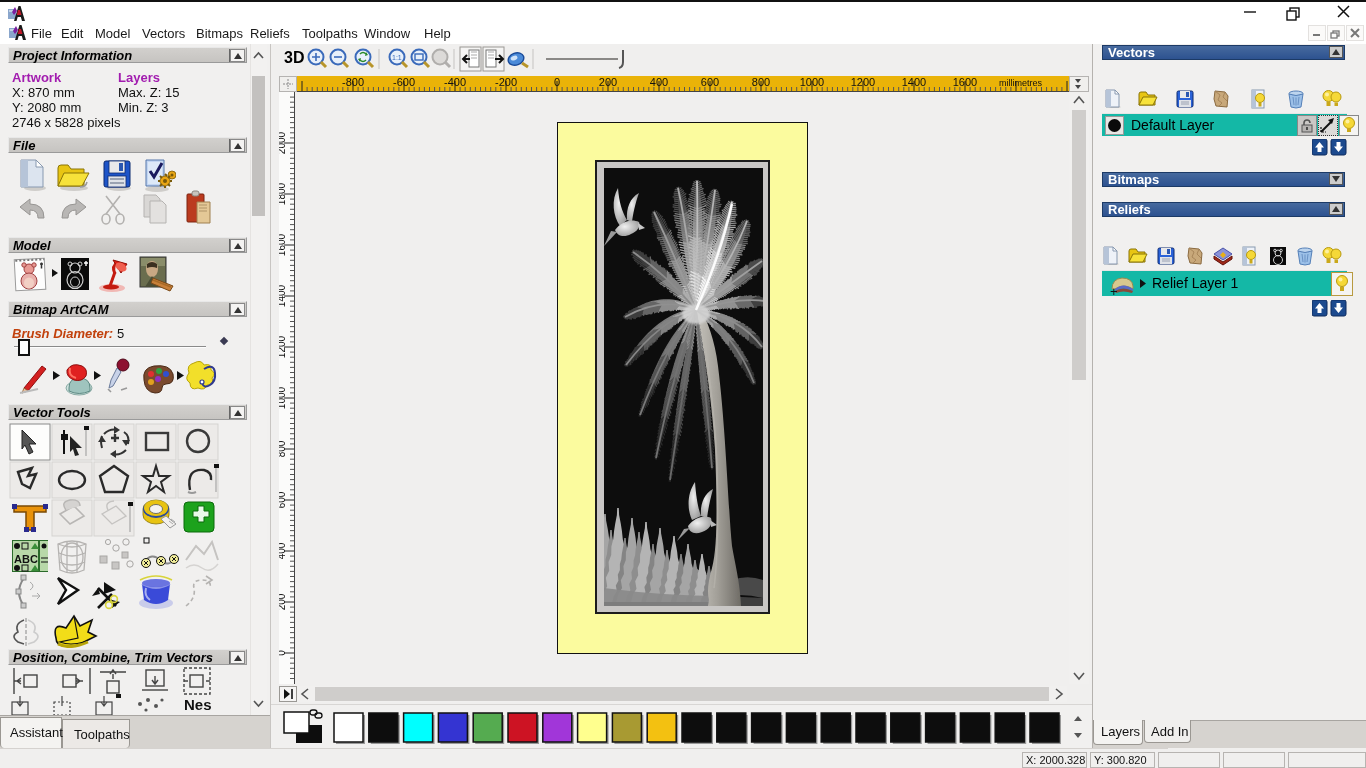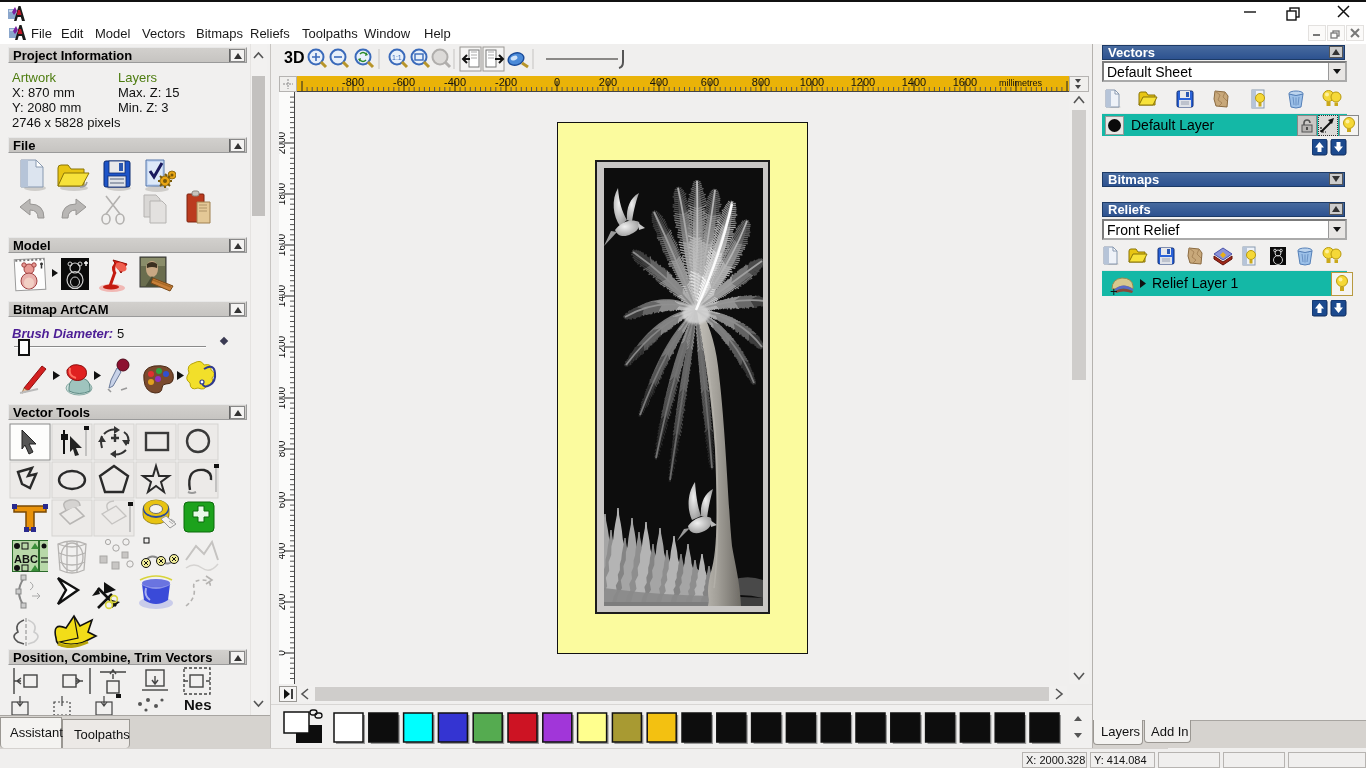--- a/index.html
+++ b/index.html
@@ -9,26 +9,26 @@
 #titlebar { position:absolute; left:0; top:0; width:1366px; height:22px; background:#ffffff; border-top:2px solid #111; }
 #titletext { position:absolute; left:30px; top:4px; font-size:13px; color:#151515; }
 
 #menubar { position:absolute; left:0; top:22px; width:1366px; height:22px; background:#ffffff; }
 .mitem { position:absolute; top:4px; font-size:13px; color:#1a1a1a; }
 
 #leftpanel { position:absolute; left:0; top:44px; width:270px; height:704px; background:#f1f0ef; overflow:hidden; }
 #rightpanel { position:absolute; left:1092px; top:44px; width:274px; height:704px; background:#f1f0ef; border-left:1px solid #b5b2ae; }
 #canvaszone { position:absolute; left:270px; top:44px; width:822px; height:704px; background:#f0efee; border-left:1px solid #c8c5c2; }
 
-.lhead { position:absolute; left:8px; width:239px; height:16px; background:linear-gradient(#d2d0cd,#c6c4c1); border:1px solid #e8e8e8; border-bottom-color:#9a9a9a; border-right-color:#9a9a9a; }
+.lhead { position:absolute; left:8px; width:239px; height:16px; background:linear-gradient(#d2d0cd,#c6c4c1); border:1px solid #e8e8e8; border-bottom-color:#9a9a9a; border-right-color:#9a9a9a;font-style:italic; }
 .lhead span { position:absolute; left:4px; top:0px; font-size:13px; font-weight:bold; color:#000; }
 .collbtn { position:absolute; right:1px; top:1px; width:15px; height:13px; background:#f4f3f2; border:1px solid #888; box-shadow: -1px 0 0 #666; }
 .collbtn:after { content:""; position:absolute; left:3px; top:3px; border-left:4px solid transparent; border-right:4px solid transparent; border-bottom:6px solid #333; }
 .t13 { font-size:13px; color:#111; position:absolute; white-space:nowrap; }
-.tb13 { font-size:13px; font-weight:normal; color:#4d7c0f; position:absolute; white-space:nowrap; }
+.tb13 { font-size:13px; font-weight:bold; color:#a21caf; position:absolute; white-space:nowrap; }
 
 .rhead { position:absolute; left:9px; width:243px; height:15px; background:linear-gradient(#476a9e,#2d5290); border:1px solid #1c3a66; }
 .rhead span { position:absolute; left:5px; top:-1px; font-size:13px; font-weight:bold; color:#fff; }
 .rbtn { position:absolute; right:1px; top:0px; width:14px; height:12px; background:#ccc; border:1px solid #555; }
 .rbtn:after { content:""; position:absolute; left:2px; top:2px; border-left:4px solid transparent; border-right:4px solid transparent; border-bottom:6px solid #333; }
 .rbtn.down:after { border-bottom:none; border-top:6px solid #333; }
 .combo { position:absolute; left:9px; width:245px; height:21px; background:#fff; border:2px solid #7b7b7b; border-right-color:#aaa; border-bottom-color:#aaa; }
 .combo span { position:absolute; left:3px; top:1px; font-size:14px; color:#000; }
 .combo .dd { position:absolute; right:0; top:0; width:17px; height:17px; background:#e8e6e4; border-left:1px solid #999; }
 .combo .dd:after { content:""; position:absolute; left:4px; top:6px; border-left:4px solid transparent; border-right:4px solid transparent; border-top:5px solid #111; }
@@ -260,21 +260,21 @@
     <path d="M6 31 L13 20 L20 31 Z" fill="#4a4d36"></path>
     <path d="M14 22 L34 30 L31 35 L12 27 Z" fill="#c8803a" stroke="#7a4a18" stroke-width="1"></path>
     <path d="M14 24 L32 31" stroke="#a86a28" stroke-width="1.5"></path>
   </svg>
   </div>
 
   <div class="lhead" style="top:257px">
       <span>Bitmap ArtCAM</span>
       <div class="collbtn"></div>
     </div>
-  <div style="position:absolute;left:12px;top:282px;font-size:13px;font-style:italic;font-weight:bold;color:#4c1d95">Brush Diameter:</div>
+  <div style="position:absolute;left:12px;top:282px;font-size:13px;font-style:italic;font-weight:bold;color:#c2410c">Brush Diameter:</div>
   <div class="t13" style="left:117px;top:282px">5</div>
   <div class="abs" style="left:14px;top:302px;width:192px;height:1px;background:#8a8a8a"></div>
   <div class="abs" style="left:14px;top:303px;width:192px;height:1px;background:#fdfdfd"></div>
   <div class="abs" style="left:18px;top:295px;width:12px;height:17px;background:#fdfdfd;border:2px solid #111"></div>
   <div class="abs" style="left:221px;top:294px;width:6px;height:6px;background:#3a3a52;transform:rotate(45deg)"></div>
   <div id="bitmapicons">
   <svg class="abs" style="left:18px;top:318px" width="32" height="32" viewBox="0 0 32 32">
     <path d="M6 26 L24 4 L28 7 L10 29 Z" fill="#d42020" stroke="#8e0e0e" stroke-width="1"></path>
     <path d="M6 26 L10 29 L4 31 Z" fill="#e8c0a0" stroke="#8e5e2e" stroke-width="0.8"></path>
     <path d="M2 31 L20 27" stroke="#bbb" stroke-width="2"></path>
@@ -1037,24 +1037,20 @@
         <path d="M803 16 l4 -5 4 5 z M803 28 l4 5 4 -5 z" fill="#555"></path>
       </svg>
     </div>
 </div>
 
 <div id="rightpanel">
   <div class="rhead" style="top:1px">
       <span>Vectors</span>
       <div class="rbtn"></div>
     </div>
-  <div class="combo" style="top:17px">
-      <span>Default Sheet</span>
-      <div class="dd"></div>
-    </div>
   <div id="vicons1">
     <svg class="abs" style="left:10px;top:45px" width="20" height="20">
         <use href="#i-page"></use>
       </svg>
     <svg class="abs" style="left:45px;top:45px" width="20" height="20">
         <use href="#i-folder"></use>
       </svg>
     <svg class="abs" style="left:82px;top:45px" width="20" height="20">
         <use href="#i-floppy"></use>
       </svg>
@@ -1105,24 +1101,20 @@
     </svg>
   </div>
   <div class="rhead" style="top:128px">
       <span>Bitmaps</span>
       <div class="rbtn down"></div>
     </div>
   <div class="rhead" style="top:158px">
       <span>Reliefs</span>
       <div class="rbtn"></div>
     </div>
-  <div class="combo" style="top:175px">
-      <span>Front Relief</span>
-      <div class="dd"></div>
-    </div>
   <div id="vicons2">
     <svg class="abs" style="left:8px;top:202px" width="20" height="20">
         <use href="#i-page"></use>
       </svg>
     <svg class="abs" style="left:35px;top:202px" width="20" height="20">
         <use href="#i-folder"></use>
       </svg>
     <svg class="abs" style="left:63px;top:202px" width="20" height="20">
         <use href="#i-floppy"></use>
       </svg>
@@ -1174,17 +1166,17 @@
 
   <div class="abs" style="left:0;top:676px;width:274px;height:28px;background:#d6d3cf;border-top:1px solid #a8a5a1"></div>
   <div class="abs" style="left:0px;top:676px;width:50px;height:25px;background:#f4f3f1;border:1px solid #9a9792;border-top:none;border-radius:0 0 4px 4px;"></div>
   <div class="abs" style="left:51px;top:676px;width:47px;height:23px;background:#f0efed;border:1px solid #9a9792;border-top:none;border-radius:0 0 4px 4px;"></div>
   <div class="t13" style="left:8px;top:680px">Layers</div>
   <div class="t13" style="left:58px;top:680px">Add In</div>
 </div>
 
 <div id="statusbar">
   <div class="sbox" style="left:1022px;width:65px">X: 2000.328</div>
-  <div class="sbox" style="left:1090px;width:65px">Y: 414.084</div>
+  <div class="sbox" style="left:1090px;width:65px">Y: 300.820</div>
   <div class="sbox" style="left:1158px;width:62px"></div>
   <div class="sbox" style="left:1223px;width:62px"></div>
   <div class="sbox" style="left:1288px;width:78px"></div>
 </div>
 
 </body></html>

